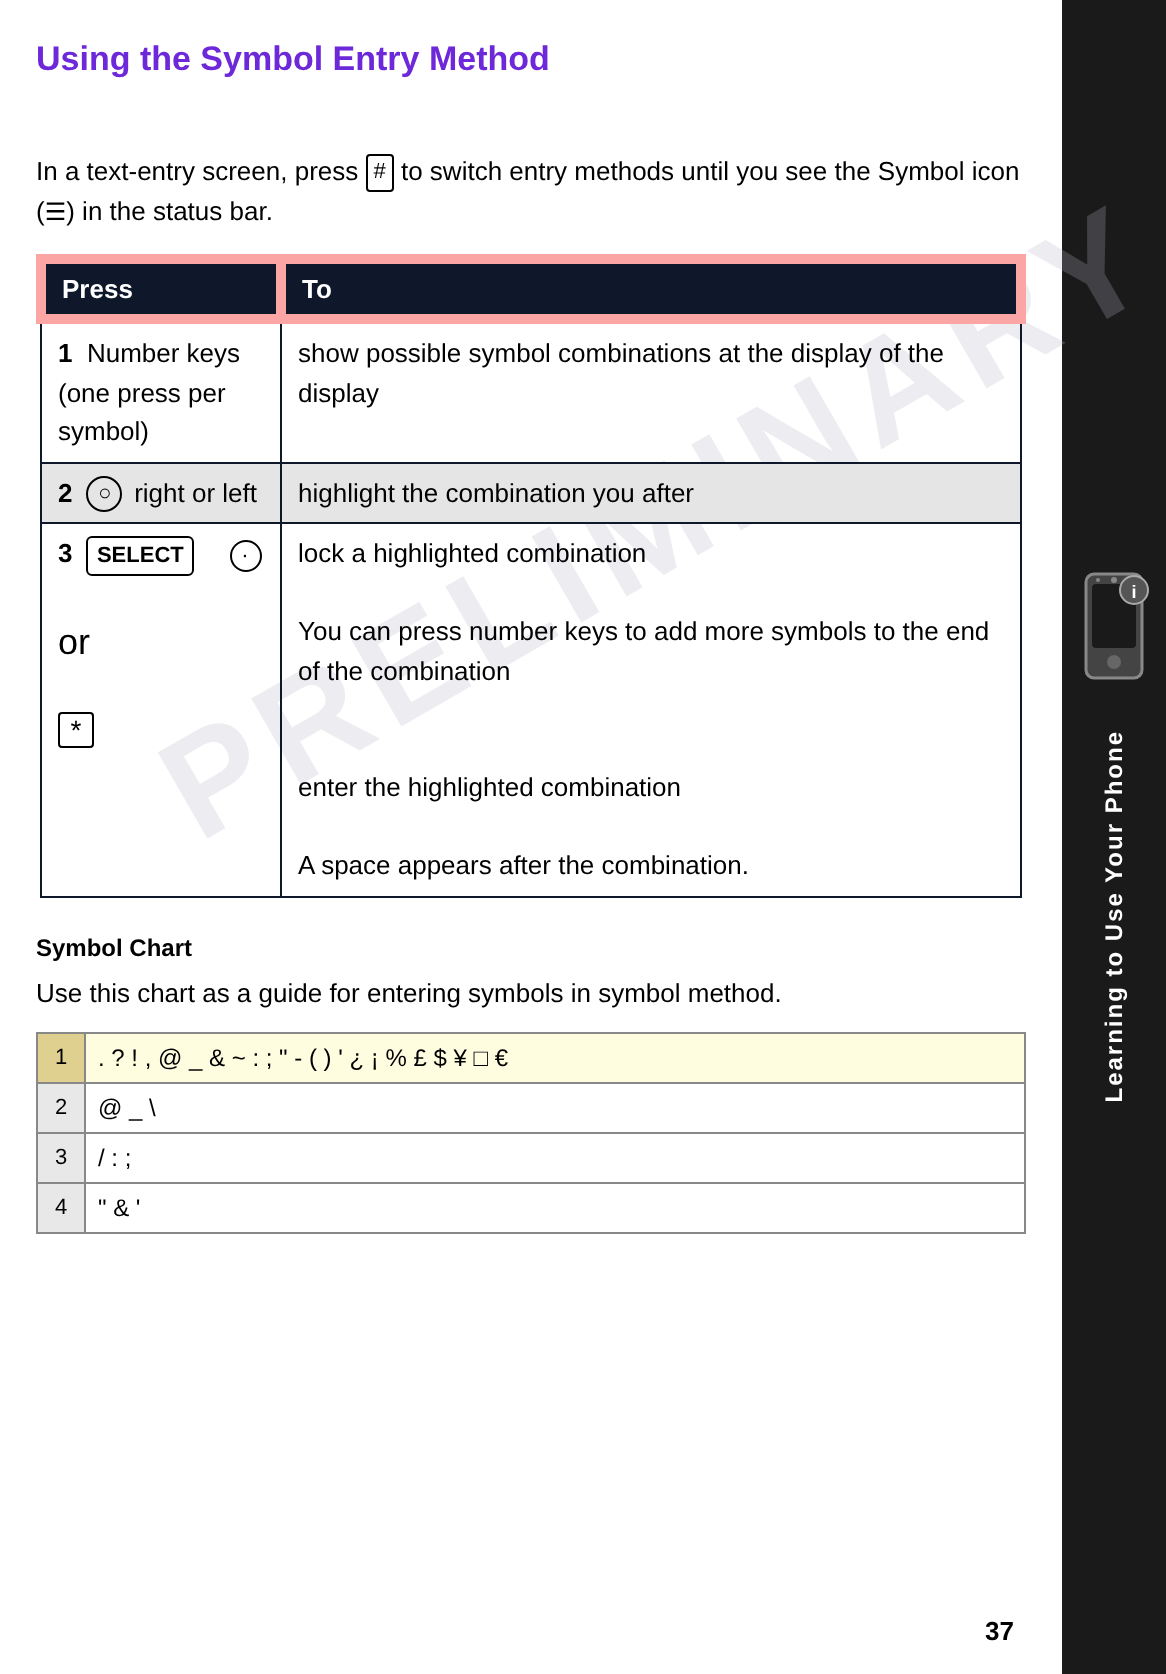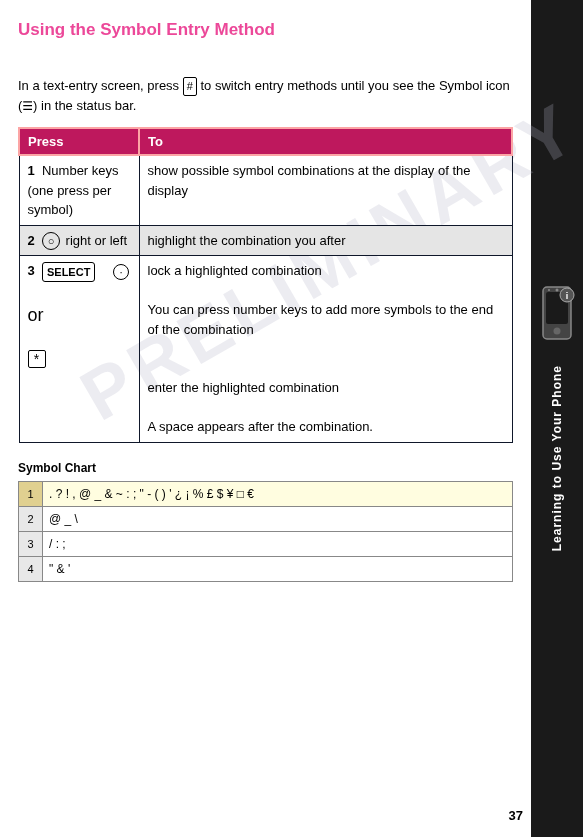--- a/index.html
+++ b/index.html
@@ -50,46 +50,46 @@
       height: 837px;
       padding: 20px 18px 20px 18px;
       overflow: hidden;
     }
 
     
     .section-title {
       font-size: 17px;
       font-weight: bold;
       margin-bottom: 8px;
-      color: #ec4899;
+      color: #6d28d9;
     }
 
     
     .intro-text {
       font-size: 13px;
       color: #000;
       margin-bottom: 12px;
       line-height: 1.5;
       margin-top: 36px;
     }
 
     
     .entry-table {
       width: 100%;
       border-collapse: collapse;
       margin-bottom: 18px;
     }
     .entry-table thead tr th {
-      background: #be185d;
+      background: #0f172a;
       color: #fff;
       font-weight: bold;
       font-size: 13px;
       padding: 5px 8px;
       text-align: left;
-      border: 2px solid #fca5a5;
+      border: 5px solid #fca5a5;
     }
     .entry-table tbody tr td {
       border: 1px solid #0f172a;
       padding: 5px 8px;
       vertical-align: top;
       font-size: 13px;
       color: #000;
       line-height: 1.5;
     }
     .entry-table tbody tr td:first-child {
@@ -178,21 +178,21 @@
       background: #fffde0;
     }
     .symbol-table tr:first-child td:first-child {
       background: #e0d090;
     }
 
     
     .page-number {
       position: absolute;
       bottom: 14px;
-      right: 60px;
+      right: 76px;
       font-size: 13px;
       font-weight: bold;
       color: #000;
     }
 
     
     .watermark {
       position: absolute;
       top: 220px;
       left: 50px;
@@ -288,20 +288,21 @@
             You can press number keys to add more symbols to the end of the combination<br><br>
             <br>
             enter the highlighted combination<br><br>
             A space appears after the combination.
           </td>
         </tr>
       </tbody>
     </table>
 
     <div class="chart-title">Symbol Chart</div>
+    <div class="chart-intro">Use this chart as a guide for entering symbols in symbol method.</div>
 
     <table class="symbol-table">
       <tbody>
         <tr>
           <td>1</td>
           <td>. ? ! , @ _ &amp; ~ : ; " - ( ) ' ¿ ¡ % £ $ ¥ □ €</td>
         </tr>
         <tr>
           <td>2</td>
           <td>@ _ \</td>

